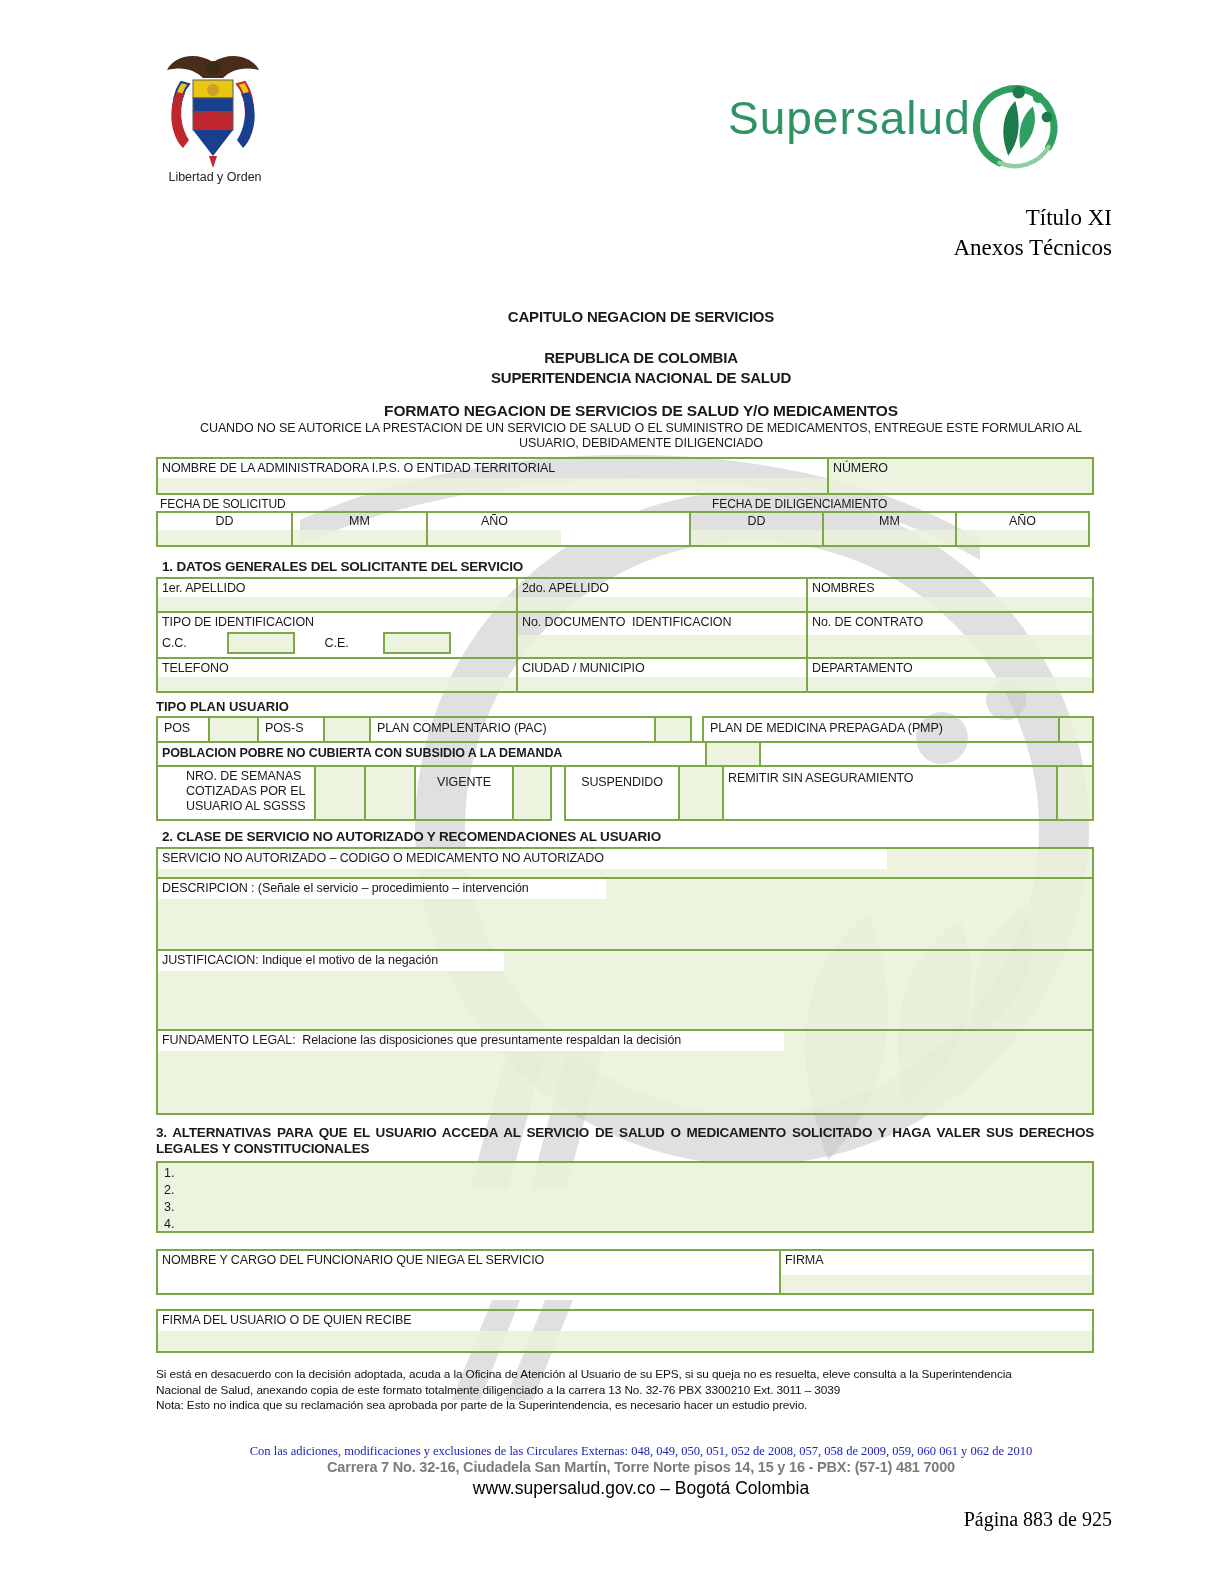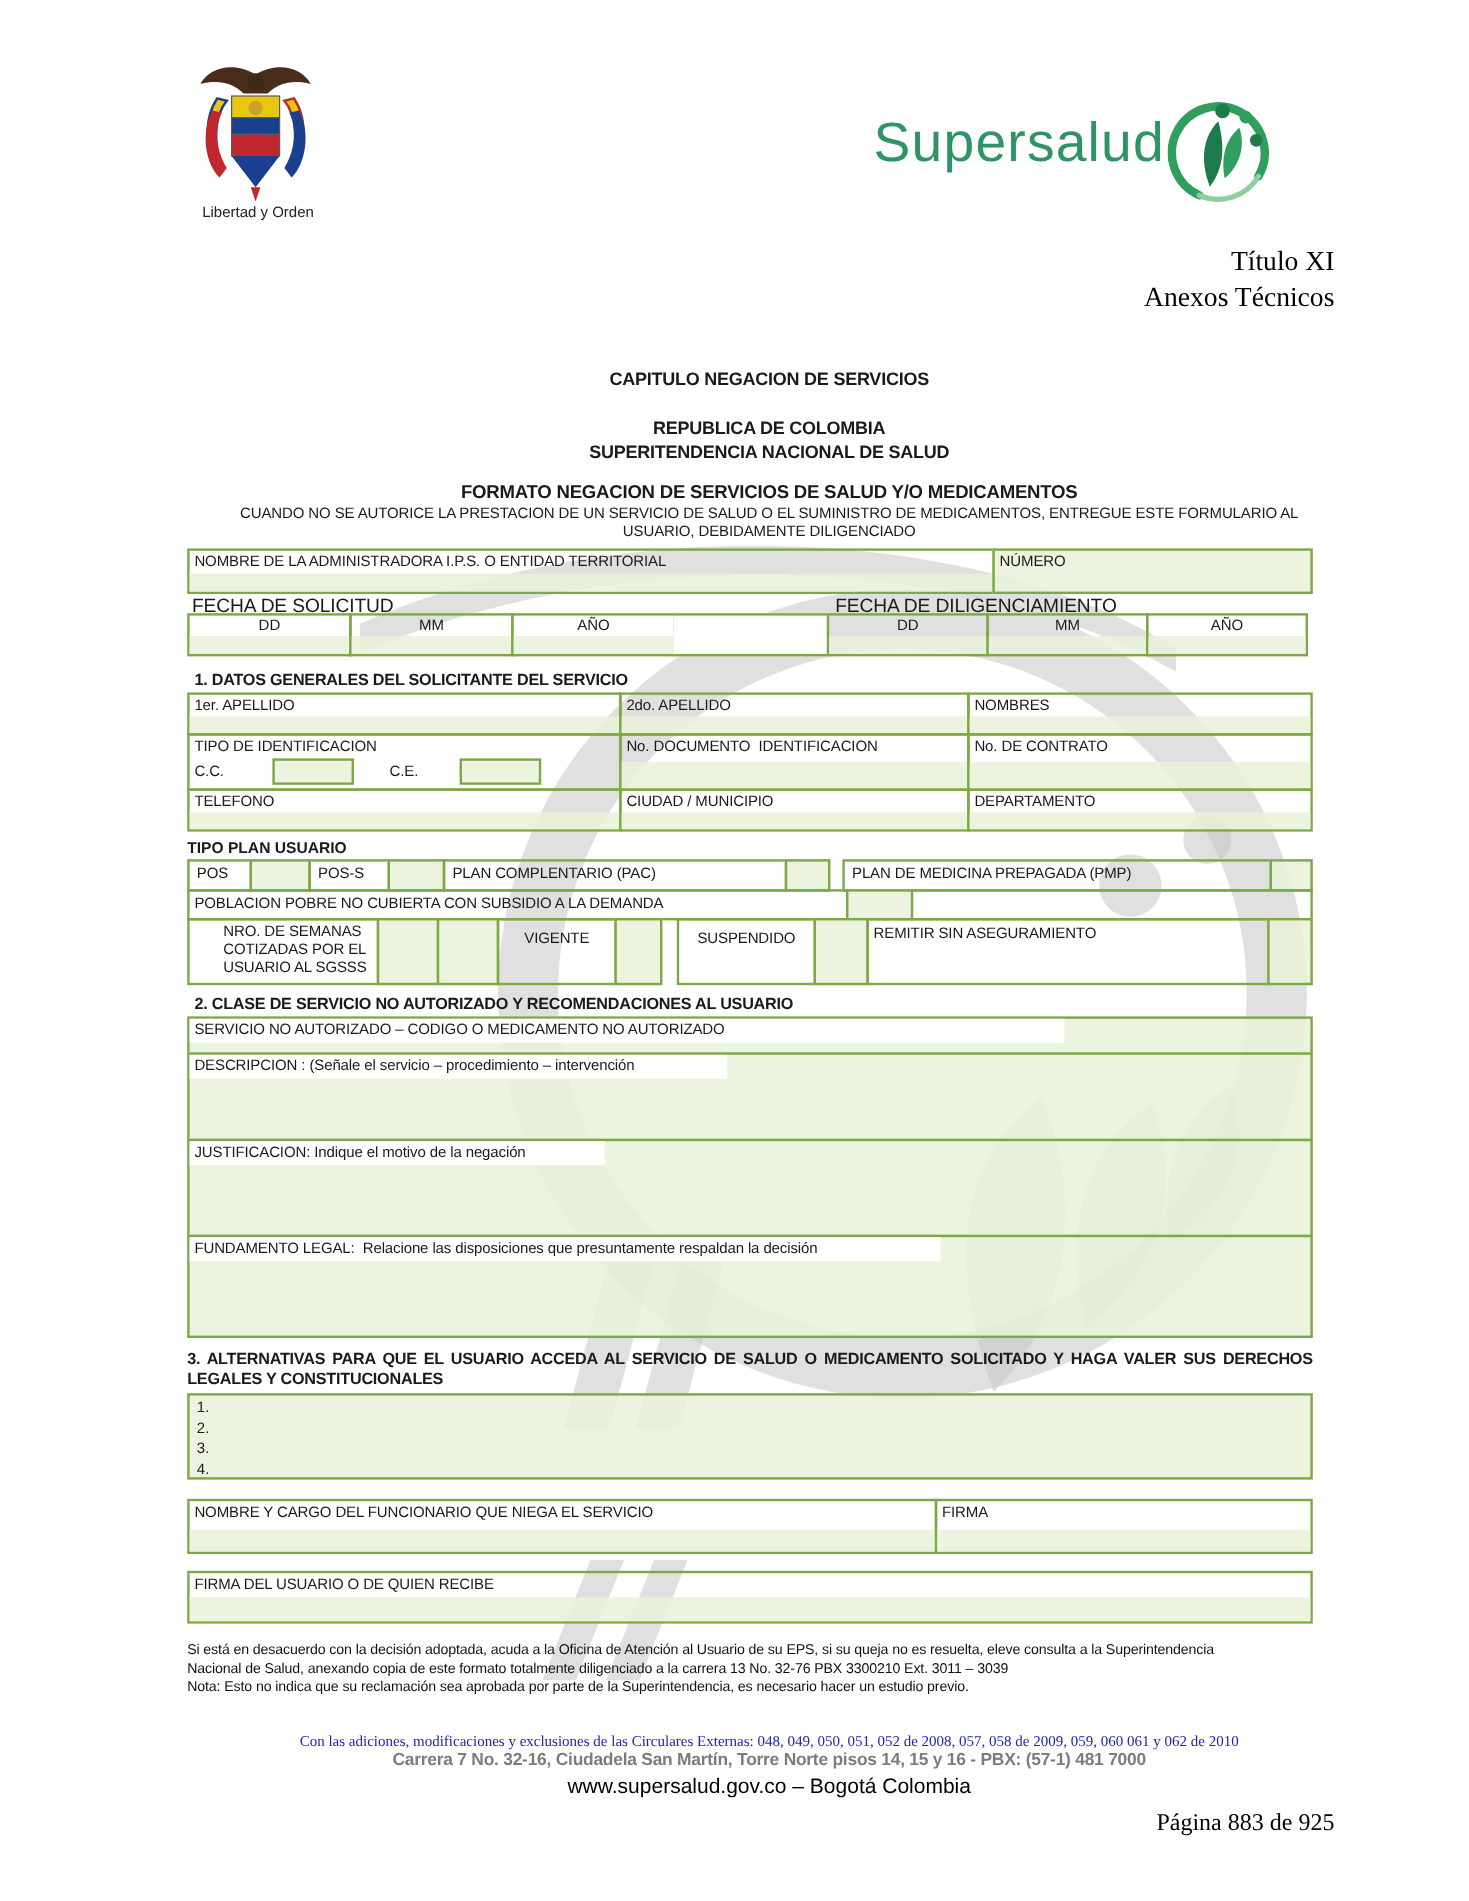--- a/index.html
+++ b/index.html
@@ -35,21 +35,21 @@
   .lbl{white-space:pre-wrap;letter-spacing:-0.1px;}
 
   
   .t-admin{display:flex;height:38px;}
   .t-admin .c1{flex:0 0 673px;border:2px solid var(--border-green);}
   .t-admin .c1 .labelrow{height:19px;padding:2px 4px;background:transparent;}
   .t-admin .c1 .inputrow{height:15px;background:var(--fill-green);}
   .t-admin .c2{flex:1;border:2px solid var(--border-green);border-left-width:2px;margin-left:-2px;background:var(--fill-green);padding:2px 4px;}
 
   
-  .date-labels{display:flex;height:13px;margin-top:2px;font-size:16px;}
+  .date-labels{display:flex;height:13px;margin-top:2px;font-size:12px;gap:16px;}
   .date-labels .dl1{flex:0 0 540px;padding-left:4px;}
   .date-tables{display:flex;height:36px;margin-top:1px;}
   .dt{display:flex;}
   .dt .dcell{width:137px;border:2px solid var(--border-green);margin-left:-2px;display:flex;flex-direction:column;}
   .dt .dcell:first-child{margin-left:0;}
   .dt .dcell .dlab{height:17px;text-align:center;padding-top:1px;}
   .dt .dcell .dinp{flex:1;background:var(--fill-green);}
   .dgap{width:128px;border-top:2px solid var(--border-green);border-bottom:2px solid var(--border-green);background:#fff;margin-left:-2px;}
   .dt2 .dcell{width:135px;}
 
@@ -79,21 +79,21 @@
   .t-plan{display:flex;height:27px;}
   .pcell{border:2px solid var(--border-green);margin-left:-2px;padding:3px 6px;}
   .pcell:first-child{margin-left:0;}
   .pbox{border:2px solid var(--border-green);margin-left:-2px;background:var(--fill-green);}
   .plan-g1{display:flex;flex:0 0 536px;}
   .plan-gap{flex:0 0 10px;}
   .plan-g2{display:flex;flex:1;}
   .w-pos{flex:0 0 54px;} .bw1{flex:0 0 51px;} .w-poss{flex:0 0 68px;} .bw2{flex:0 0 48px;} .w-pac{flex:1;} .bw3{flex:0 0 38px;}
   .w-pmp{flex:1;} .bw4{flex:0 0 36px;}
 
-  .t-pob{display:flex;height:26px;margin-top:-2px;}
+  .t-pob{display:flex;height:26px;margin-top:-2px;font-weight:bold;}
   .pob-lab{flex:0 0 551px;border:2px solid var(--border-green);padding:3px 4px;}
   .pob-box{flex:0 0 56px;border:2px solid var(--border-green);margin-left:-2px;background:var(--fill-green);}
   .pob-rest{flex:1;border-top:2px solid var(--border-green);border-bottom:2px solid var(--border-green);border-right:2px solid var(--border-green);margin-left:-2px;}
 
   .t-est{display:flex;height:56px;margin-top:-2px;font-size:12.5px;}
   .ecell{border:2px solid var(--border-green);margin-left:-2px;padding:2px 4px;line-height:15px;}
   .ecell:first-child{margin-left:0;}
   .ebox{border:2px solid var(--border-green);margin-left:-2px;background:var(--fill-green);}
   .e1{flex:0 0 160px;padding-left:28px;} .eb1{flex:0 0 52px;} .e2{flex:0 0 205px;} .eb2{flex:0 0 52px;}
   .e3{flex:0 0 100px;padding-top:8px;} .eb3{flex:0 0 40px;} .e4{flex:0 0 116px;padding-top:8px;margin-left:12px;} .eb4{flex:0 0 46px;}
@@ -106,21 +106,21 @@
   .b-desc{height:74px;} .b-desc .strip{width:48%;}
   .b-just{height:82px;} .b-just .strip{width:37%;}
   .b-fund{height:86px;} .b-fund .strip{width:67%;}
 
   
   .b-alt{height:72px;padding:2px 6px;margin-top:0;}
   .b-alt div{line-height:17px;}
 
   
   .t-func{display:flex;height:46px;margin-top:16px;}
-  .t-func .fc1{flex:0 0 625px;border:2px solid var(--border-green);display:flex;flex-direction:column;}
+  .t-func .fc1{flex:0 0 625px;border:2px solid var(--border-green);display:flex;flex-direction:row;}
   .t-func .fc2{flex:1;border:2px solid var(--border-green);margin-left:-2px;display:flex;flex-direction:column;}
   .t-func .flab{padding:2px 4px;flex:1;}
   .t-func .finp{height:18px;background:var(--fill-green);}
   .t-firma{height:44px;margin-top:14px;border:2px solid var(--border-green);display:flex;flex-direction:column;}
   .t-firma .flab{padding:2px 4px;flex:1;}
   .t-firma .finp{height:20px;background:var(--fill-green);}
 
   .notes{margin-top:14px;font-size:11.8px;line-height:15.5px;letter-spacing:-0.1px;color:#111;}
 
   

